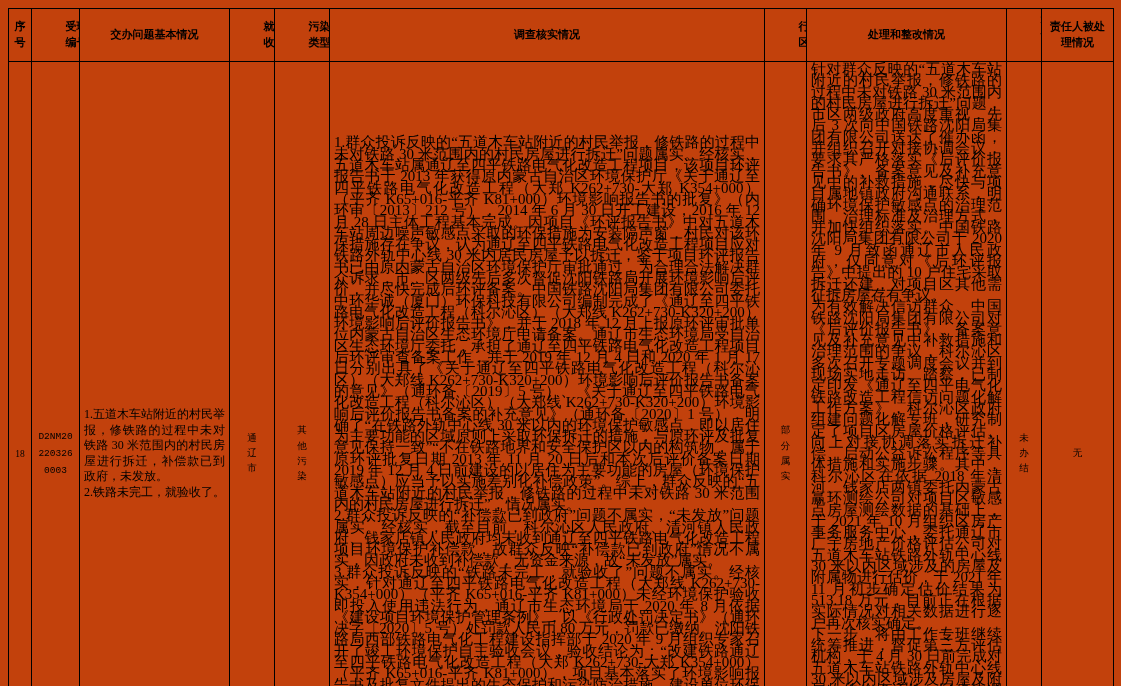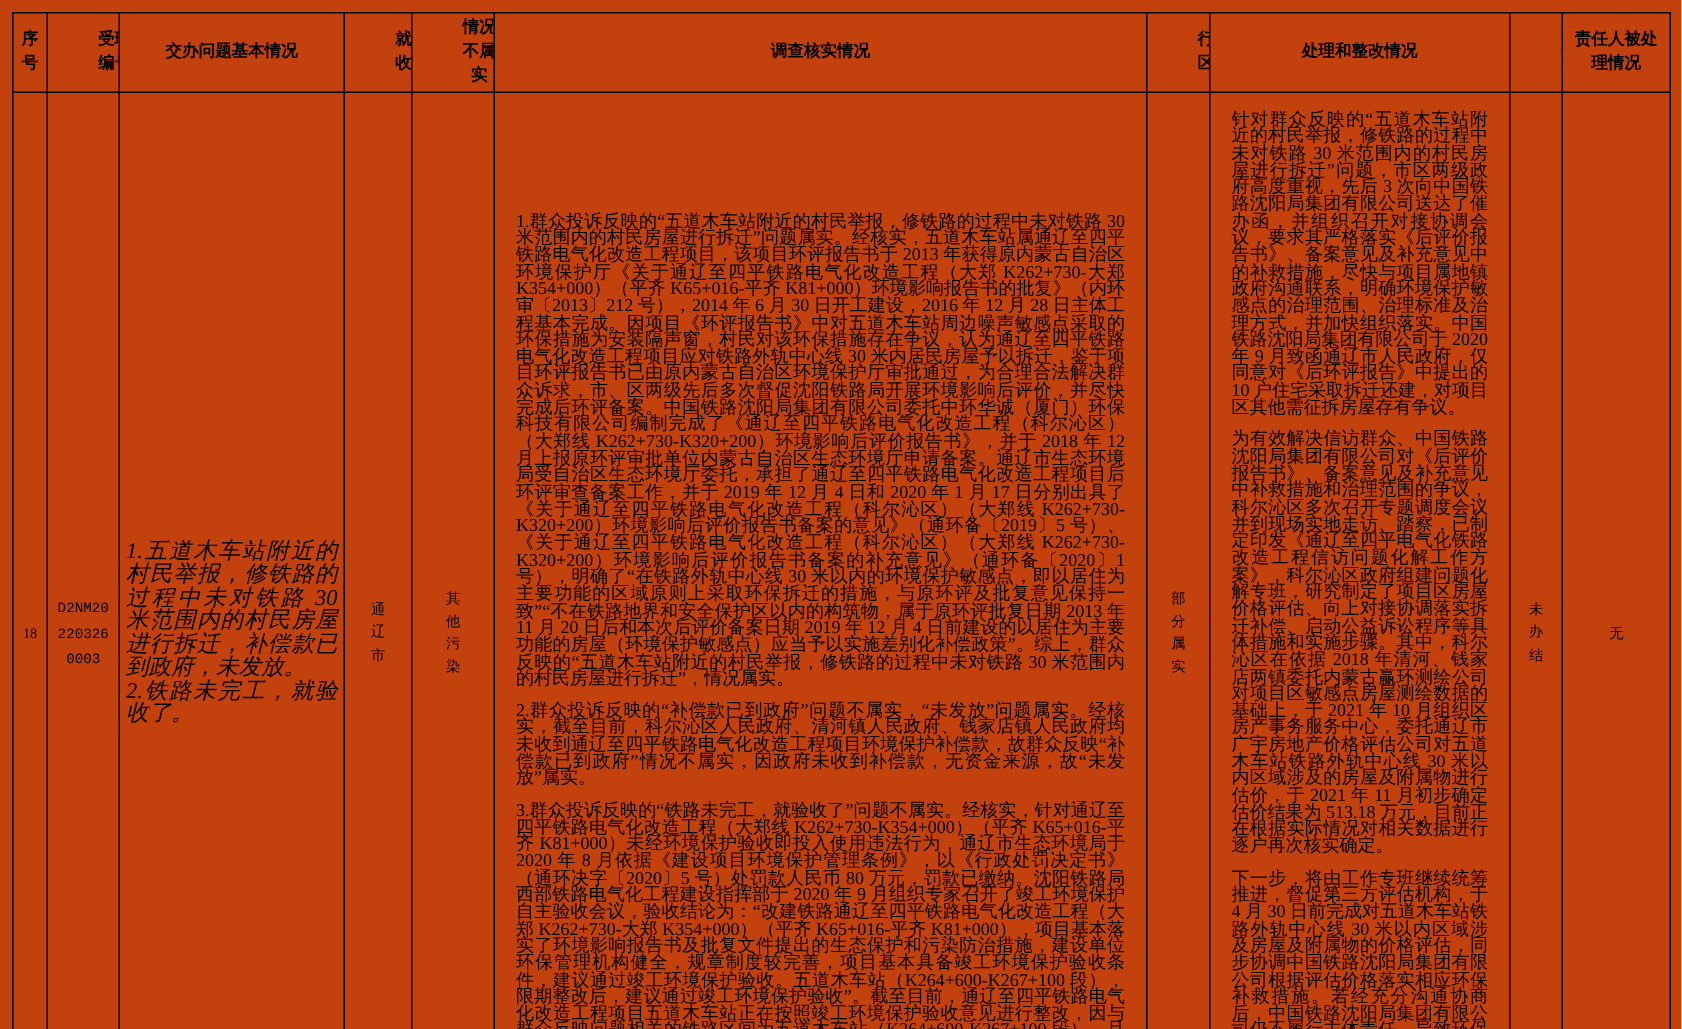--- a/index.html
+++ b/index.html
@@ -7,22 +7,22 @@
   .sheet{width:1121px;height:686px;position:relative;background:#c2410c;}
   table.doc{border-collapse:collapse;table-layout:fixed;position:absolute;left:8px;top:8px;width:1105px;height:670px;}
   table.doc th,table.doc td{border:1px solid #000;vertical-align:middle;padding:2px 4px;overflow:hidden;}
   th{font-weight:bold;font-size:11px;text-align:center;line-height:1.45;padding:2px 1px;}
   .hdr{display:inline-block;word-break:break-all;}
   .w1{width:1.05em;} .w2{width:2.1em;margin-left:29px;} .w5{width:5.2em;}
   td.center{text-align:center;font-size:9.5px;}
   .vtext{display:inline-block;width:1.05em;word-break:break-all;line-height:1.6;font-size:9.5px;text-align:center;}
   td.idcell{word-break:break-all;font-size:9.5px;line-height:1.8;text-align:center;font-family:Liberation Mono, monospace;}
   td.longtext{vertical-align:middle;}
-  td.longtext p{margin:10px;font-size:12px;line-height:11.3px;text-align:justify;text-justify:inter-ideograph;}
-  td.problem p{margin:0;font-size:15px;line-height:15.5px;text-align:justify;text-justify:inter-ideograph;font-style:italic;}
+  td.longtext p{margin:0;font-size:15px;line-height:11.3px;text-align:justify;text-justify:inter-ideograph;}
+  td.problem p{margin:0;font-size:12px;line-height:15.5px;text-align:justify;text-justify:inter-ideograph;}
   tr.hrow{height:53px;}
 </style>
 </head>
 <body>
 
 <div class="sheet">
   <table class="doc">
     <colgroup>
       <col style="width:23px">
         <col style="width:48px">
@@ -34,21 +34,21 @@
         <col style="width:200px">
         <col style="width:35px">
         <col style="width:72px">
     </colgroup>
     <tbody>
         <tr class="hrow">
       <th><span class="hdr w1">序号</span></th>
       <th><span class="hdr w2">受理编号</span></th>
       <th><span>交办问题基本情况</span></th>
       <th><span class="hdr w2">就验收了</span></th>
-      <th><span class="hdr w2">情况不属实</span></th>
+      <th><span class="hdr w2">污染类型</span></th>
       <th><span>调查核实情况</span></th>
       <th><span class="hdr w2">行政区域</span></th>
       <th><span>处理和整改情况</span></th>
       <th><span class="hdr w2">无资金来源</span></th>
       <th><span class="hdr w5">责任人被处理情况</span></th>
     </tr>
     <tr>
       <td class="center">18</td>
       <td class="idcell">D2NM202203260003</td>
       <td class="longtext problem">

